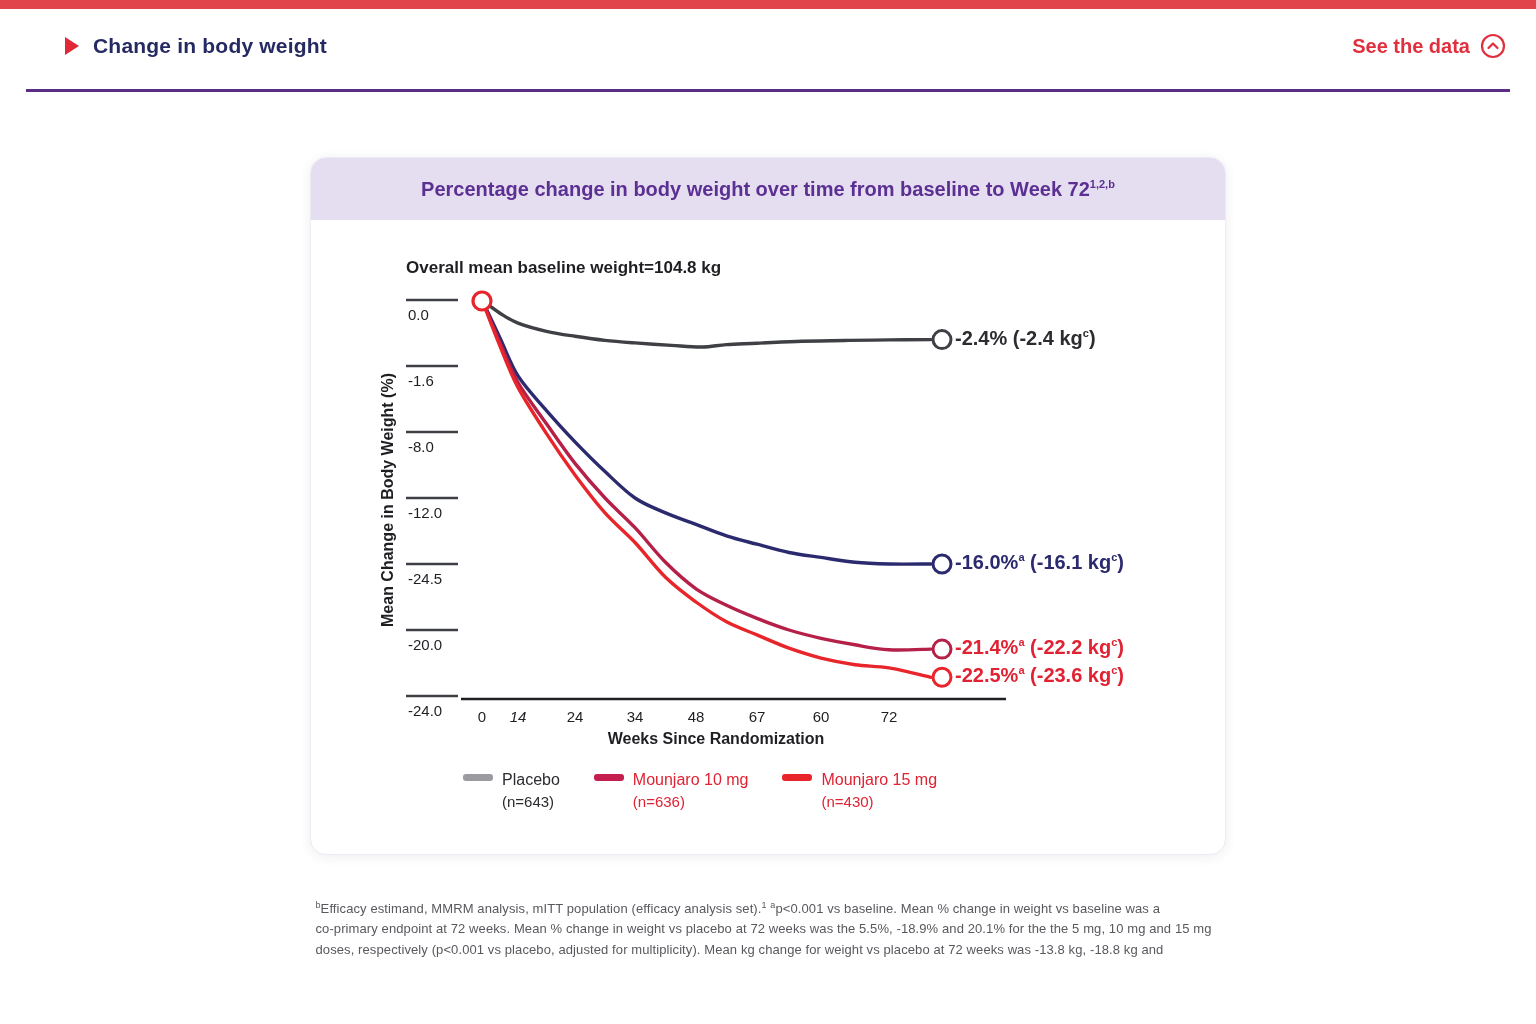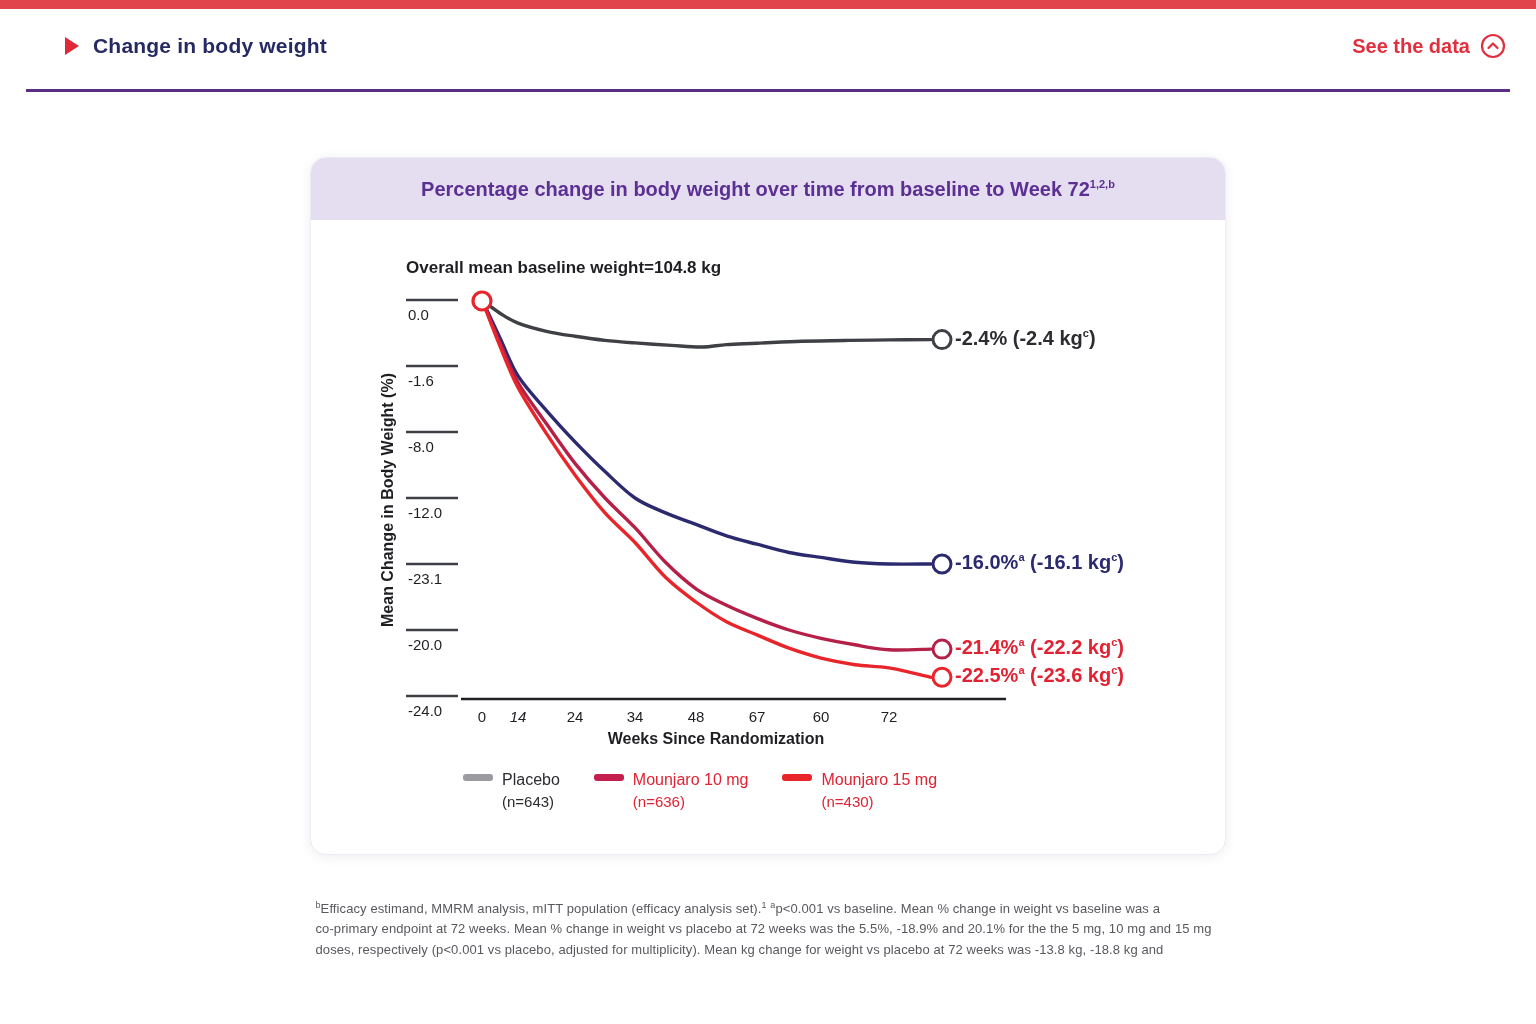--- a/index.html
+++ b/index.html
@@ -94,21 +94,21 @@
         <circle cx="171" cy="81" r="9" fill="#ffffff" stroke="#e8252a" stroke-width="3.2"></circle>
       </svg>
     <div class="baseline-note">Overall mean baseline weight=104.8 kg</div>
     <div class="y-axis-title">Mean Change in Body Weight (%)</div>
     <div class="x-axis-title">Weeks Since Randomization</div>
     <div id="tick-layer">
         <div class="ytick" style="top: 86px;">0.0</div>
         <div class="ytick" style="top: 152px;">-1.6</div>
         <div class="ytick" style="top: 218px;">-8.0</div>
         <div class="ytick" style="top: 284px;">-12.0</div>
-        <div class="ytick" style="top: 350px;">-23.1</div>
+        <div class="ytick" style="top: 350px;">-24.5</div>
         <div class="ytick" style="top: 416px;">-20.0</div>
         <div class="ytick" style="top: 482px;">-24.0</div>
         <div class="xtick" style="left: 171px;">0</div>
         <div class="xtick" style="left: 207px; font-style: italic;">14</div>
         <div class="xtick" style="left: 264px;">24</div>
         <div class="xtick" style="left: 324px;">34</div>
         <div class="xtick" style="left: 385px;">48</div>
         <div class="xtick" style="left: 446px;">67</div>
         <div class="xtick" style="left: 510px;">60</div>
         <div class="xtick" style="left: 578px;">72</div>

